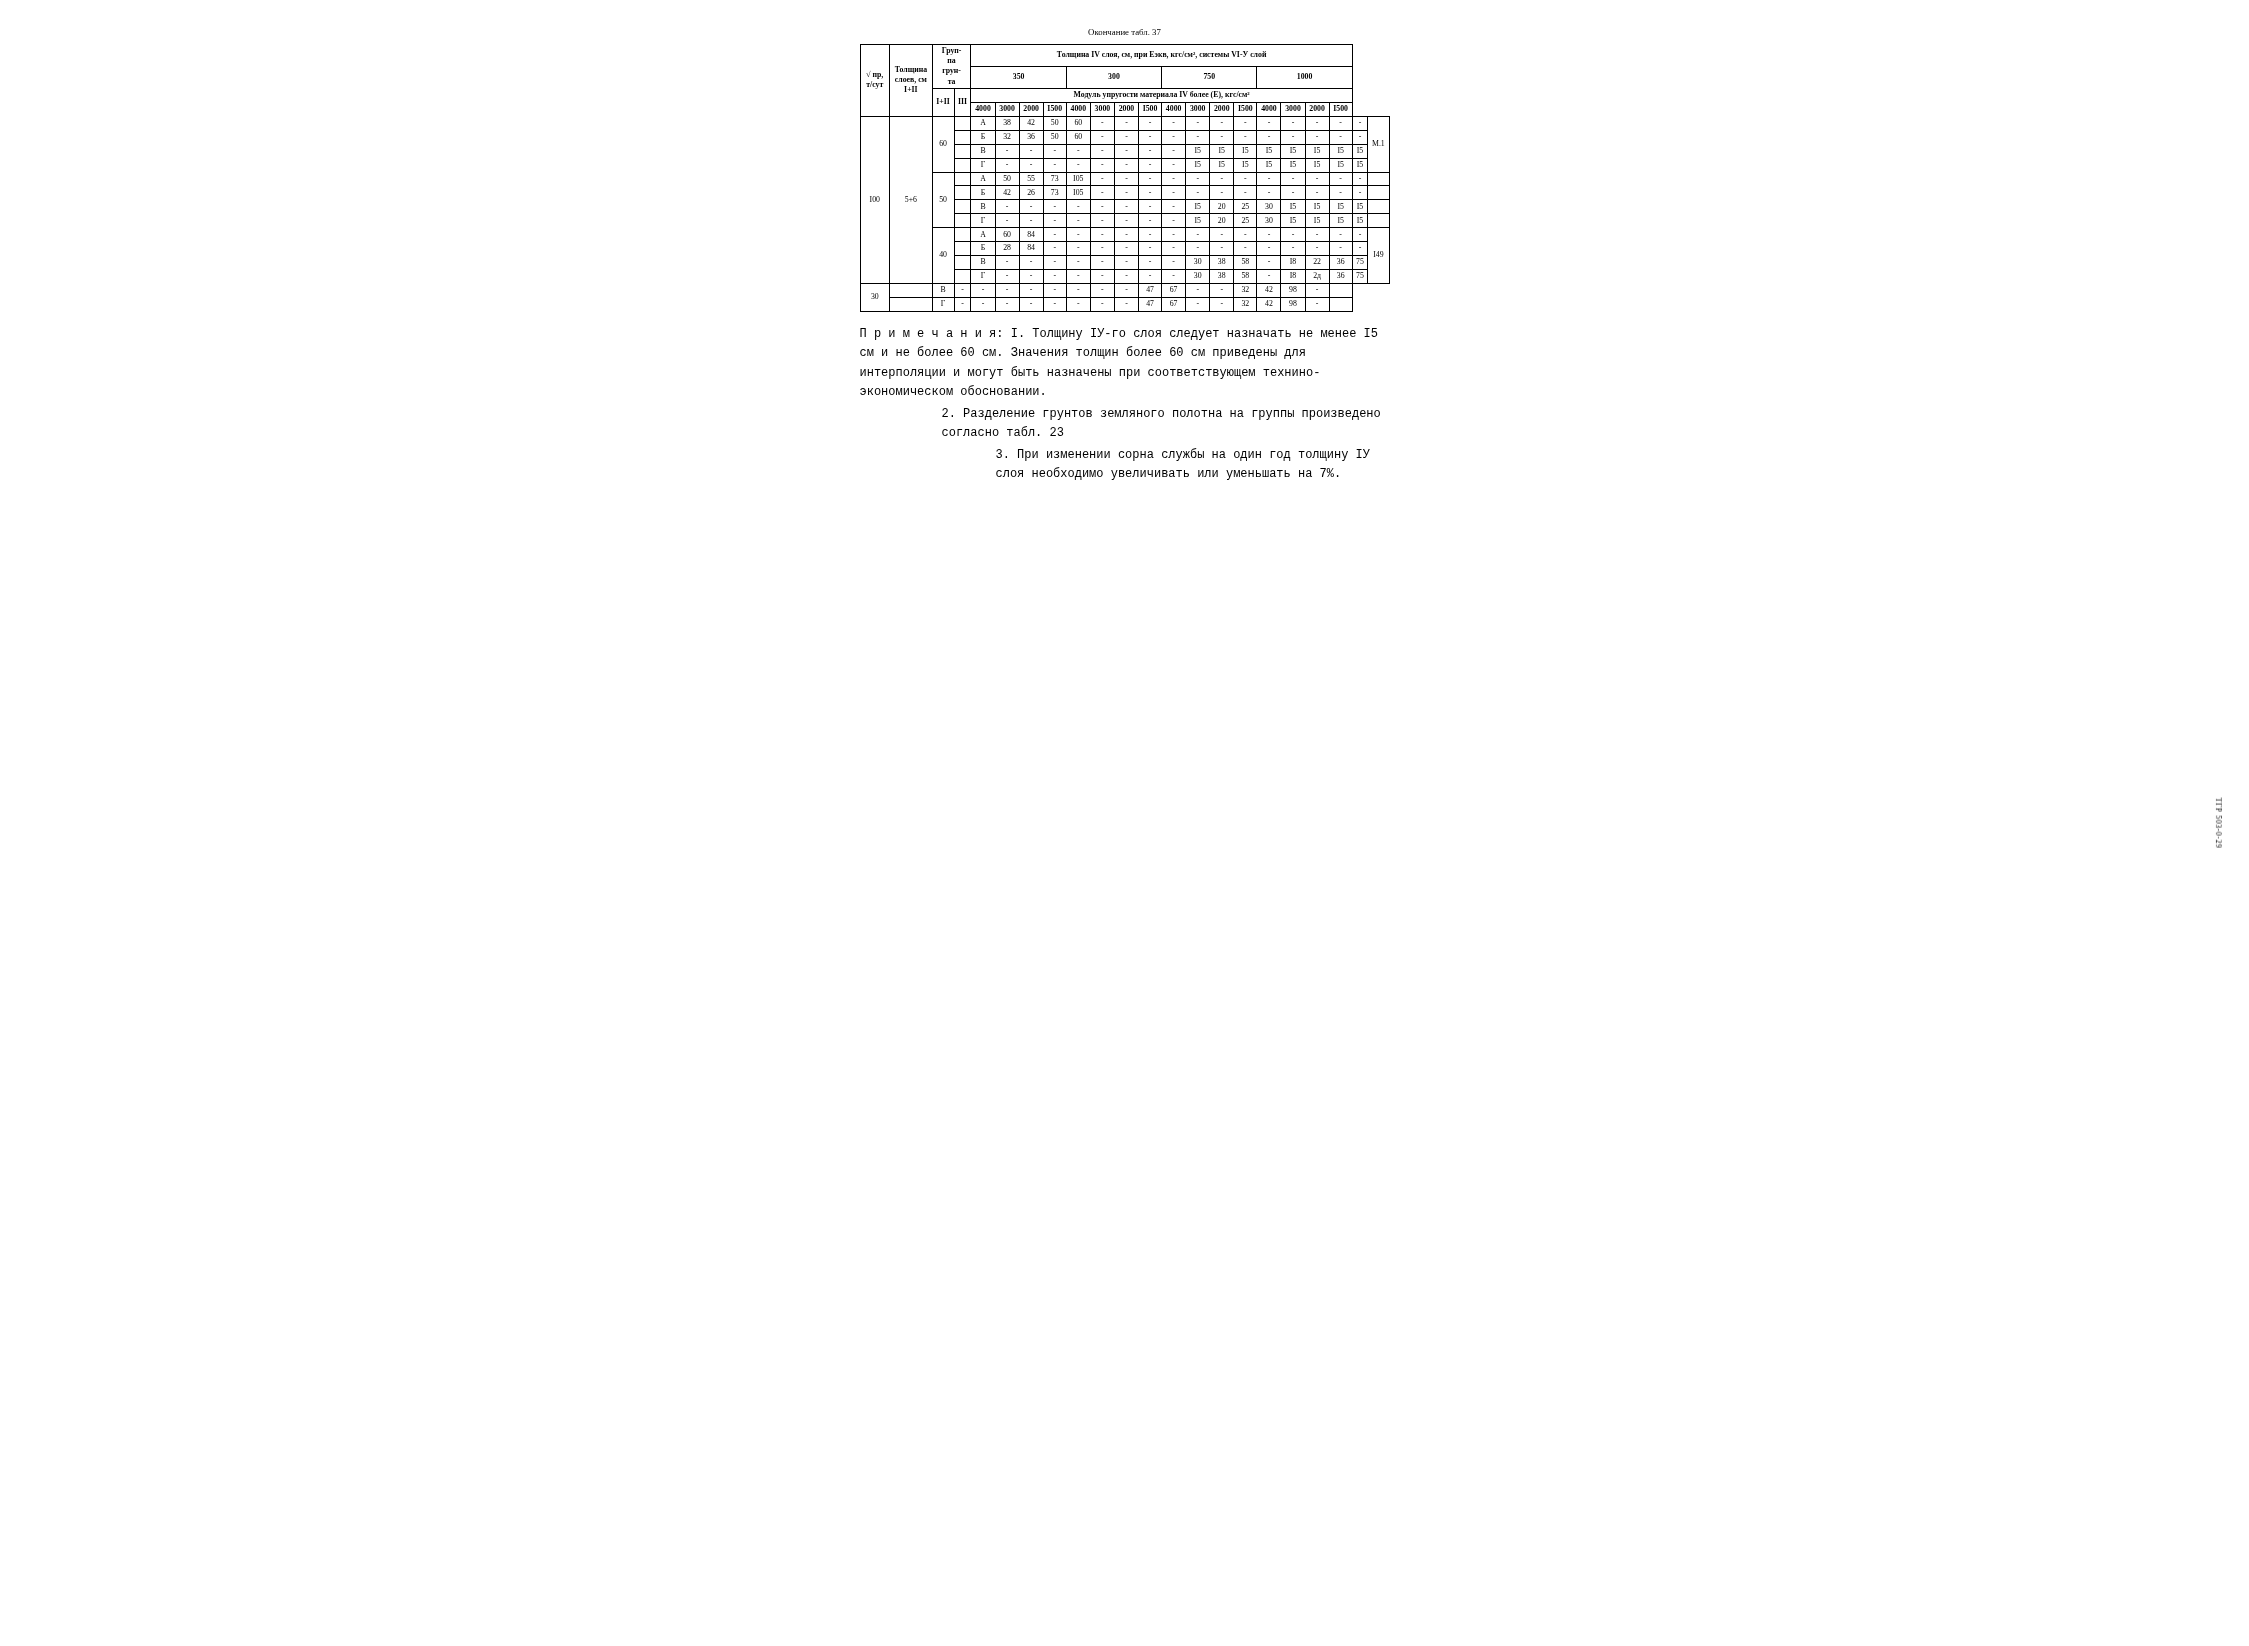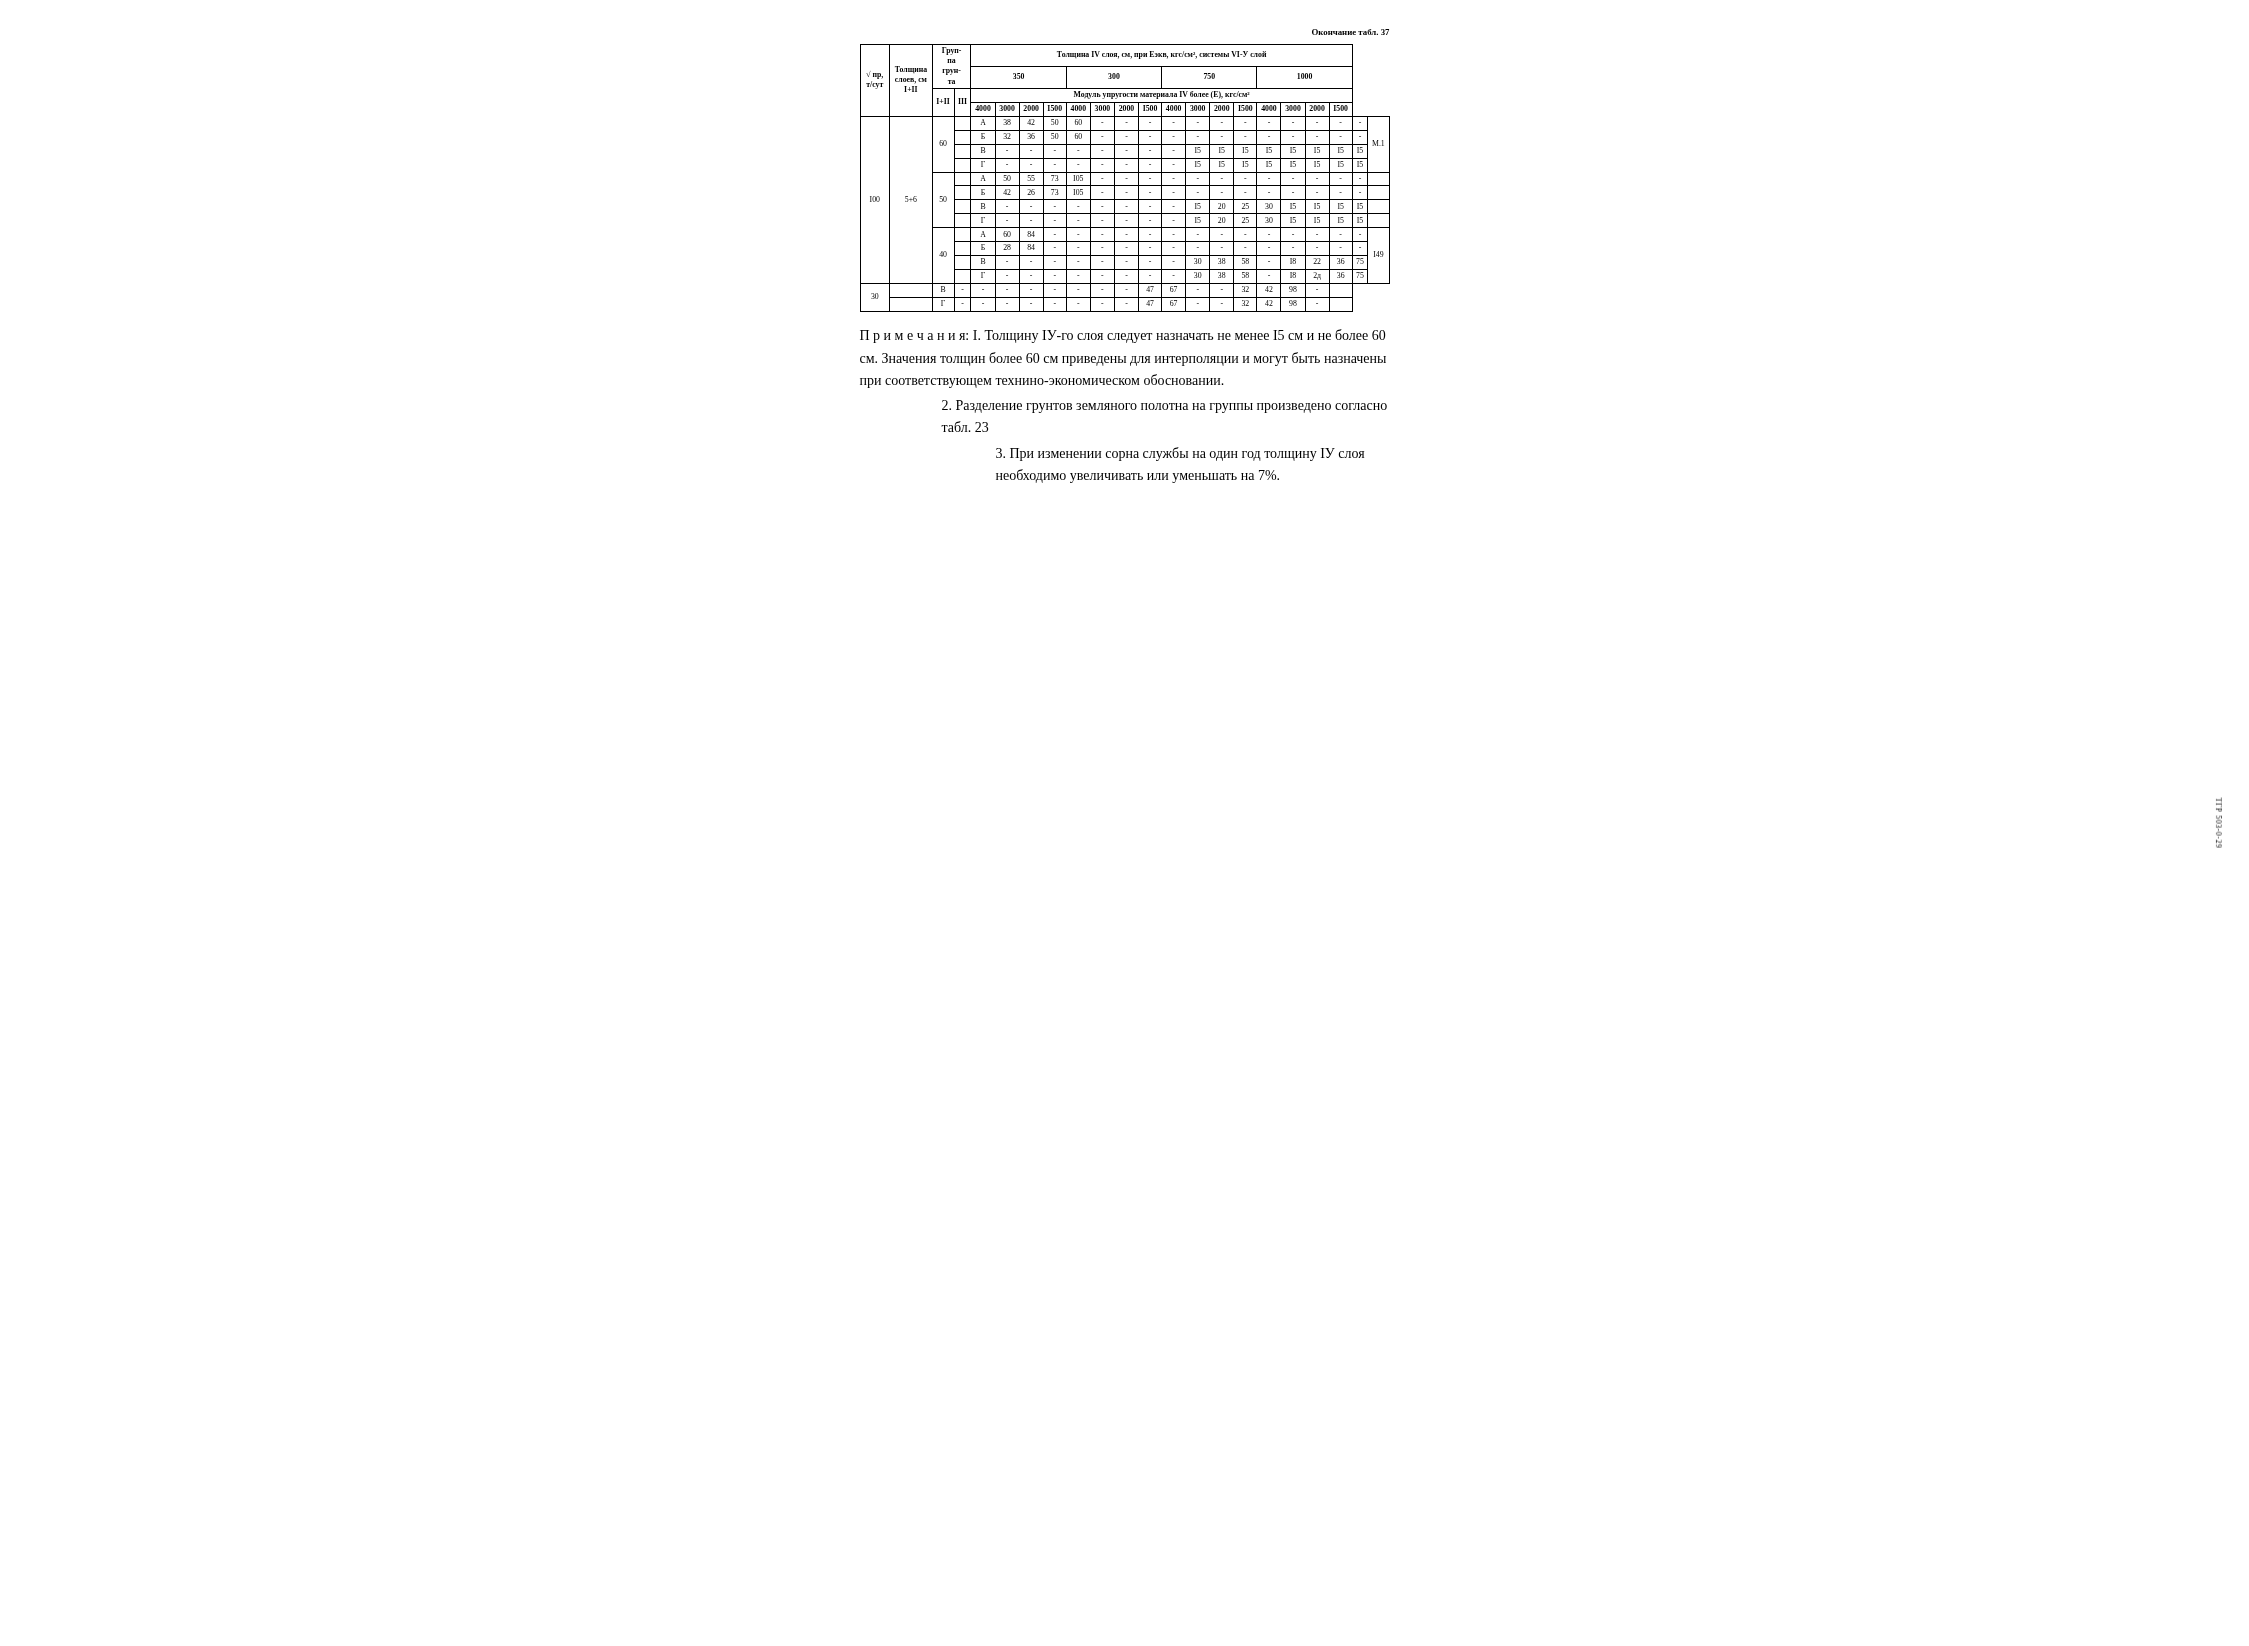--- a/index.html
+++ b/index.html
@@ -6,24 +6,23 @@
     body {
       background: #fff;
       font-family: 'Times New Roman', Times, serif;
       font-size: 8.8px;
       color: #000;
       padding: 27px 41px;
       max-width: 612px;
       margin: 0 auto;
     }
     .page-header {
-      text-align: right;
+      text-align: center;
       margin-bottom: 6.8px;
       font-size: 8.8px;
-      font-weight: bold;
     }
     .table-wrapper {
       width: 100%;
       overflow-x: auto;
     }
     table {
       border-collapse: collapse;
       width: 100%;
       font-size: 7.8px;
     }
@@ -32,22 +31,23 @@
       padding: 1.4px 2.7px;
       text-align: center;
       vertical-align: middle;
       line-height: 1.3;
     }
     th {
       font-weight: bold;
     }
     .notes-section {
       margin-top: 13.6px;
-      font-size: 14px;
+      font-size: 12px;
       line-height: 1.6;
+      font-family: Liberation Mono, monospace;
     }
     .notes-section p {
       margin-bottom: 2.7px;
     }
     .indent2 {
       padding-left: 82px;
     }
     .indent3 {
       padding-left: 136px;
     }

